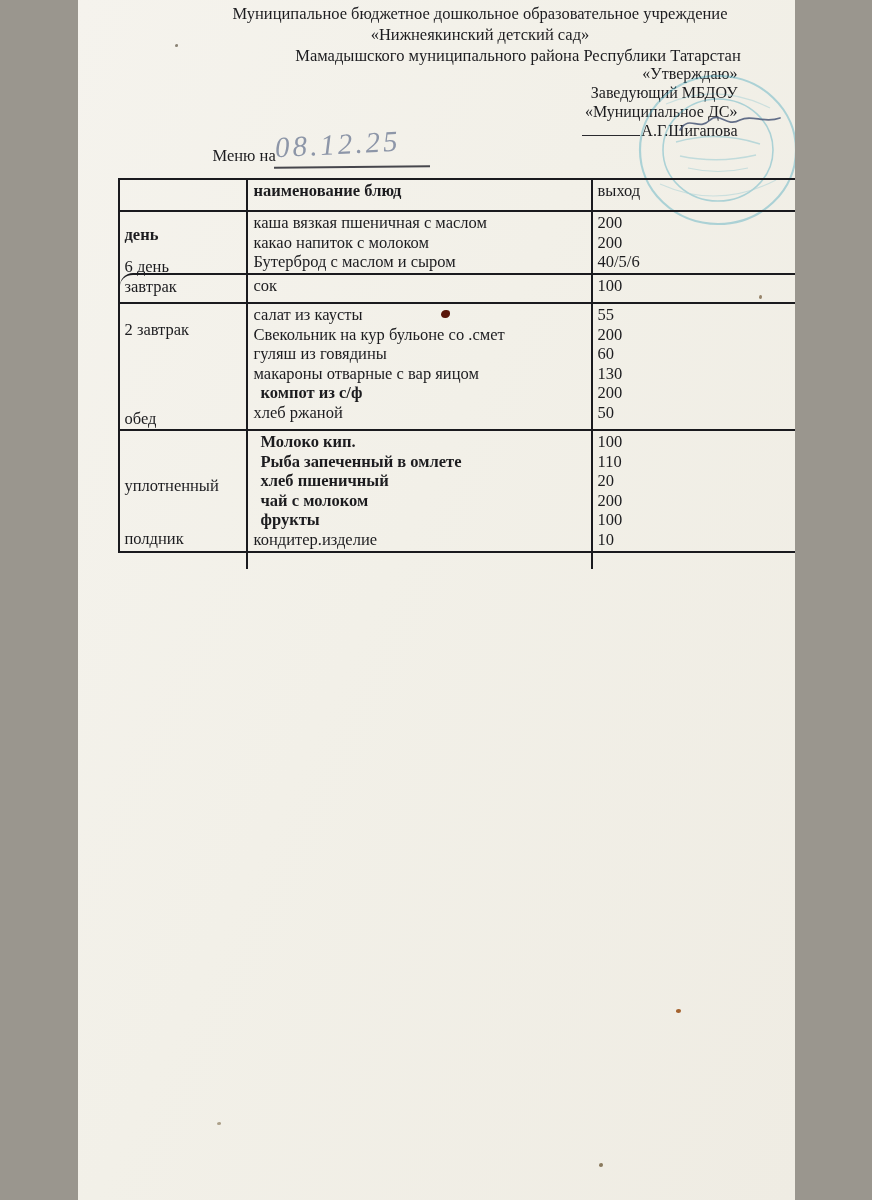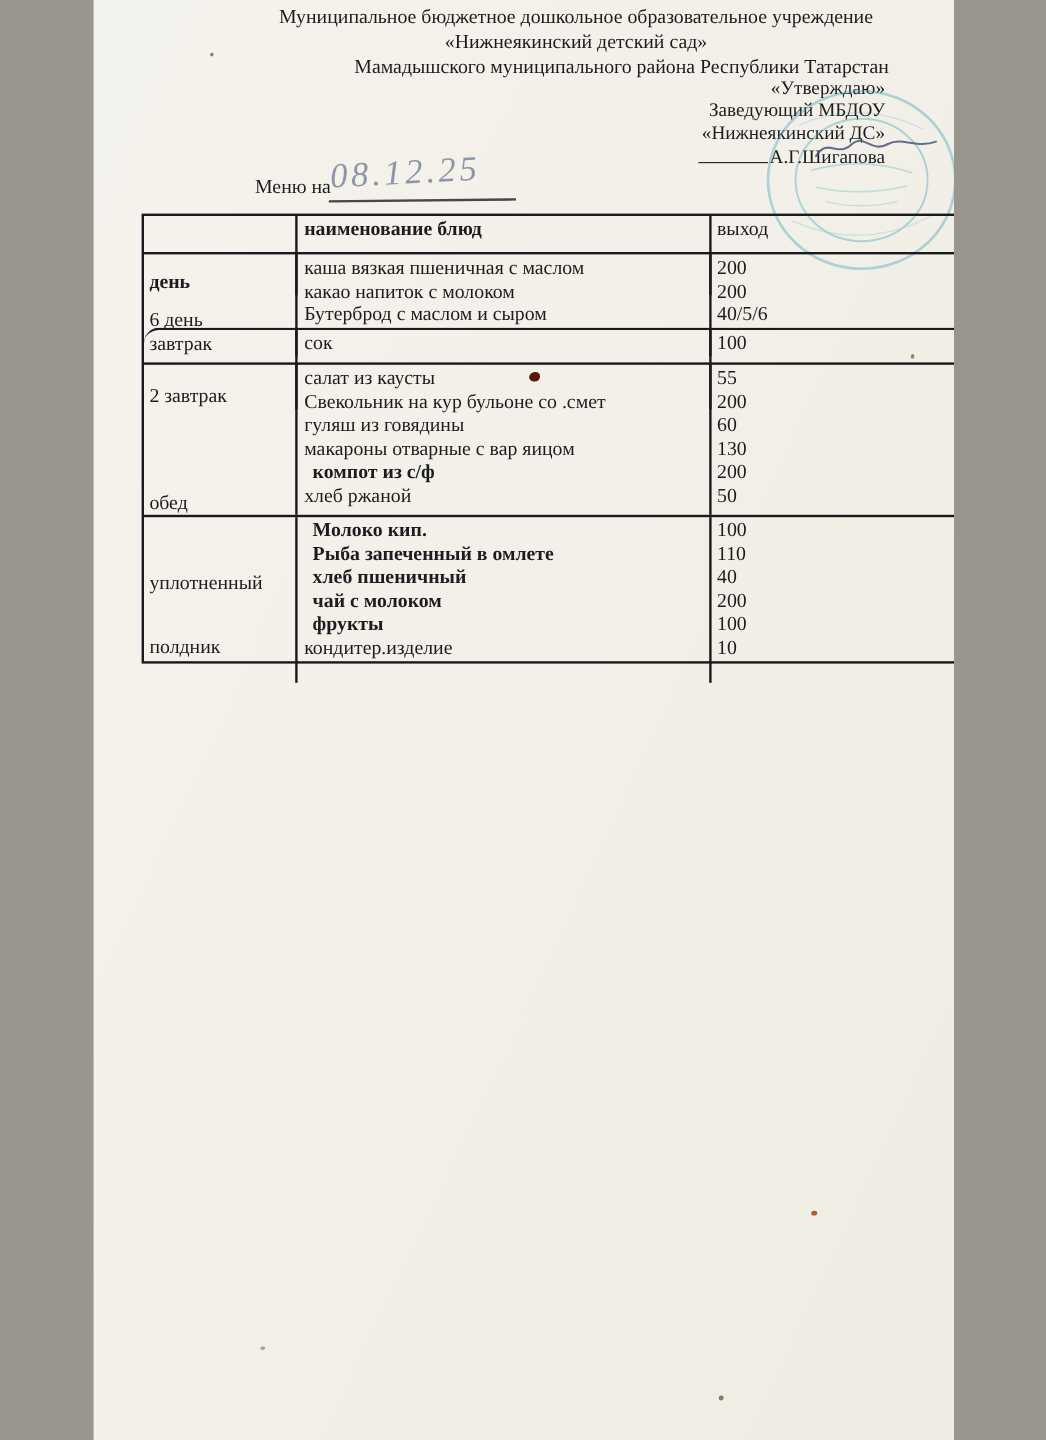--- a/index.html
+++ b/index.html
@@ -68,21 +68,21 @@
 
   <div class="doc-header">
     <div class="h1">Муниципальное бюджетное дошкольное образовательное  учреждение</div>
     <div class="h2">«Нижнеякинский детский сад»</div>
     <div class="h3">Мамадышского муниципального района Республики Татарстан</div>
   </div>
 
   <div class="approval">
     <div>«Утверждаю»</div>
     <div>Заведующий МБДОУ</div>
-    <div>«Нижнеякинский ДС»</div>
+    <div>«Муниципальное ДС»</div>
     <div>
       <span class="sig-line"></span><span>А.Г.Шигапова</span>
     </div>
   </div>
 
   <svg class="stamp" viewBox="0 0 184 172">
     <ellipse cx="92" cy="86" rx="78" ry="74" fill="none" stroke="#3ba2ba" stroke-width="2.2"></ellipse>
     <ellipse cx="92" cy="86" rx="55" ry="51" fill="none" stroke="#3ba2ba" stroke-width="1.6"></ellipse>
     <path d="M50 78 q42 -12 84 2" fill="none" stroke="#3ba2ba" stroke-width="1.4" opacity=".8"></path>
     <path d="M54 92 q38 8 76 -1" fill="none" stroke="#3ba2ba" stroke-width="1.4" opacity=".7"></path>
@@ -167,21 +167,21 @@
         <div class="line indent">Молоко кип.</div>
         <div class="line indent">Рыба запеченный в омлете</div>
         <div class="line indent">хлеб пшеничный</div>
         <div class="line indent">чай с молоком</div>
         <div class="line indent">фрукты</div>
         <div class="line">кондитер.изделие</div>
       </div>
       <div class="td">
         <div class="line">100</div>
         <div class="line">110</div>
-        <div class="line">40</div>
+        <div class="line">20</div>
         <div class="line">200</div>
         <div class="line">100</div>
         <div class="line">10</div>
       </div>
     </div>
 
   </div>
 
   <div class="speck sp1"></div>
   <div class="speck sp2"></div>

